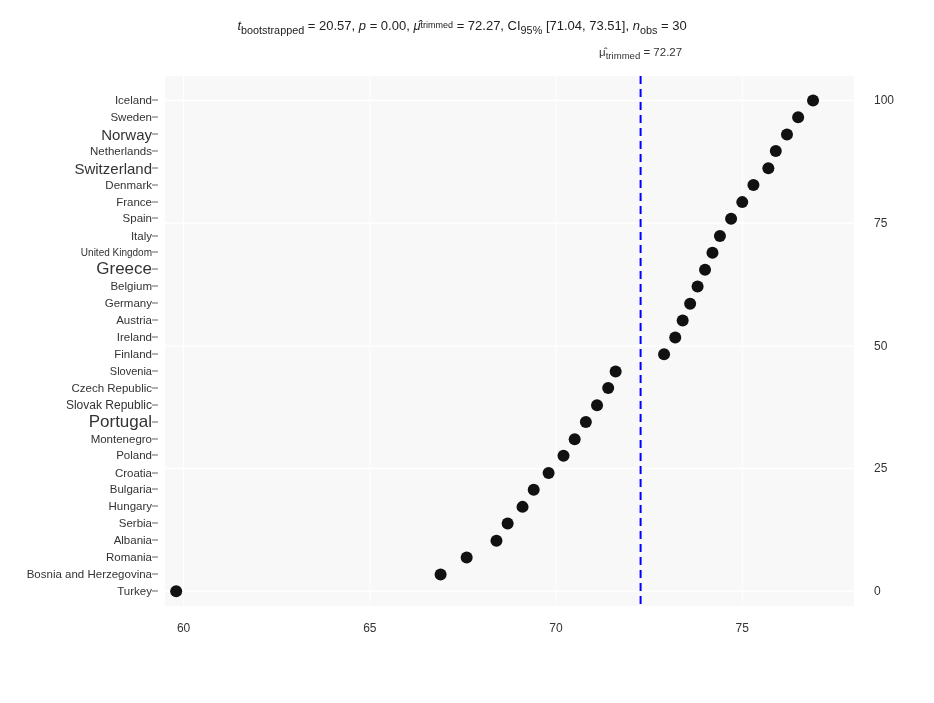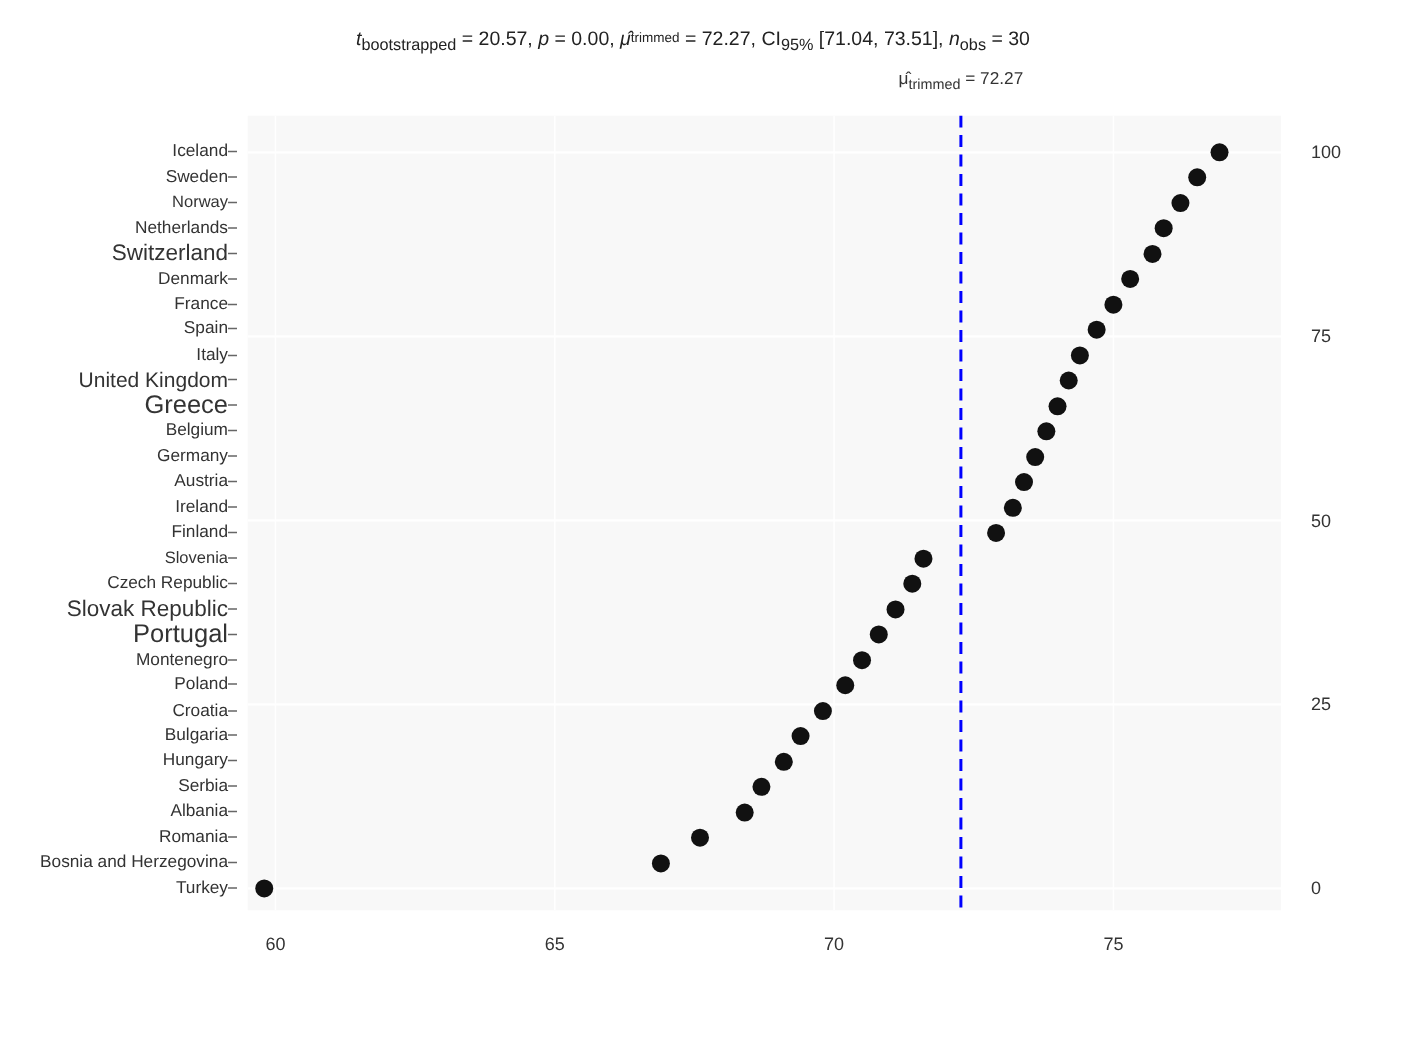--- a/index.html
+++ b/index.html
@@ -116,53 +116,53 @@
         <div style="position: absolute; right: 8px; top: 78.0556%; transform: translateY(-50%); font-size: 11.5px; font-family: Arial, sans-serif; color: rgb(51, 51, 51); text-align: right; white-space: nowrap;">Bulgaria</div>
         <div style="position: absolute; right: 2px; top: 78.0556%; transform: translateY(-50%); width: 6px; height: 1px; background: rgb(102, 102, 102);"></div>
         <div style="position: absolute; right: 8px; top: 74.9074%; transform: translateY(-50%); font-size: 11.5px; font-family: Arial, sans-serif; color: rgb(51, 51, 51); text-align: right; white-space: nowrap;">Croatia</div>
         <div style="position: absolute; right: 2px; top: 74.9074%; transform: translateY(-50%); width: 6px; height: 1px; background: rgb(102, 102, 102);"></div>
         <div style="position: absolute; right: 8px; top: 71.6667%; transform: translateY(-50%); font-size: 11.5px; font-family: Arial, sans-serif; color: rgb(51, 51, 51); text-align: right; white-space: nowrap;">Poland</div>
         <div style="position: absolute; right: 2px; top: 71.6667%; transform: translateY(-50%); width: 6px; height: 1px; background: rgb(102, 102, 102);"></div>
         <div style="position: absolute; right: 8px; top: 68.5185%; transform: translateY(-50%); font-size: 11.5px; font-family: Arial, sans-serif; color: rgb(51, 51, 51); text-align: right; white-space: nowrap;">Montenegro</div>
         <div style="position: absolute; right: 2px; top: 68.5185%; transform: translateY(-50%); width: 6px; height: 1px; background: rgb(102, 102, 102);"></div>
         <div style="position: absolute; right: 8px; top: 65.2778%; transform: translateY(-50%); font-size: 17px; font-family: Arial, sans-serif; color: rgb(51, 51, 51); text-align: right; white-space: nowrap;">Portugal</div>
         <div style="position: absolute; right: 2px; top: 65.2778%; transform: translateY(-50%); width: 6px; height: 1px; background: rgb(102, 102, 102);"></div>
-        <div style="position: absolute; right: 8px; top: 62.1296%; transform: translateY(-50%); font-size: 15px; font-family: Arial, sans-serif; color: rgb(51, 51, 51); text-align: right; white-space: nowrap;">Slovak Republic</div>
+        <div style="position: absolute; right: 8px; top: 62.1296%; transform: translateY(-50%); font-size: 12px; font-family: Arial, sans-serif; color: rgb(51, 51, 51); text-align: right; white-space: nowrap;">Slovak Republic</div>
         <div style="position: absolute; right: 2px; top: 62.1296%; transform: translateY(-50%); width: 6px; height: 1px; background: rgb(102, 102, 102);"></div>
         <div style="position: absolute; right: 8px; top: 58.8889%; transform: translateY(-50%); font-size: 11.5px; font-family: Arial, sans-serif; color: rgb(51, 51, 51); text-align: right; white-space: nowrap;">Czech Republic</div>
         <div style="position: absolute; right: 2px; top: 58.8889%; transform: translateY(-50%); width: 6px; height: 1px; background: rgb(102, 102, 102);"></div>
         <div style="position: absolute; right: 8px; top: 55.7407%; transform: translateY(-50%); font-size: 11px; font-family: Arial, sans-serif; color: rgb(51, 51, 51); white-space: nowrap;">Slovenia</div>
         <div style="position: absolute; right: 2px; top: 55.7407%; transform: translateY(-50%); width: 6px; height: 1px; background: rgb(102, 102, 102);"></div>
         <div style="position: absolute; right: 8px; top: 52.5%; transform: translateY(-50%); font-size: 11.5px; font-family: Arial, sans-serif; color: rgb(51, 51, 51); text-align: right; white-space: nowrap;">Finland</div>
         <div style="position: absolute; right: 2px; top: 52.5%; transform: translateY(-50%); width: 6px; height: 1px; background: rgb(102, 102, 102);"></div>
         <div style="position: absolute; right: 8px; top: 49.3519%; transform: translateY(-50%); font-size: 11.5px; font-family: Arial, sans-serif; color: rgb(51, 51, 51); text-align: right; white-space: nowrap;">Ireland</div>
         <div style="position: absolute; right: 2px; top: 49.3519%; transform: translateY(-50%); width: 6px; height: 1px; background: rgb(102, 102, 102);"></div>
         <div style="position: absolute; right: 8px; top: 46.1111%; transform: translateY(-50%); font-size: 11.5px; font-family: Arial, sans-serif; color: rgb(51, 51, 51); text-align: right; white-space: nowrap;">Austria</div>
         <div style="position: absolute; right: 2px; top: 46.1111%; transform: translateY(-50%); width: 6px; height: 1px; background: rgb(102, 102, 102);"></div>
         <div style="position: absolute; right: 8px; top: 42.963%; transform: translateY(-50%); font-size: 11.5px; font-family: Arial, sans-serif; color: rgb(51, 51, 51); text-align: right; white-space: nowrap;">Germany</div>
         <div style="position: absolute; right: 2px; top: 42.963%; transform: translateY(-50%); width: 6px; height: 1px; background: rgb(102, 102, 102);"></div>
         <div style="position: absolute; right: 8px; top: 39.7222%; transform: translateY(-50%); font-size: 11.5px; font-family: Arial, sans-serif; color: rgb(51, 51, 51); text-align: right; white-space: nowrap;">Belgium</div>
         <div style="position: absolute; right: 2px; top: 39.7222%; transform: translateY(-50%); width: 6px; height: 1px; background: rgb(102, 102, 102);"></div>
         <div style="position: absolute; right: 8px; top: 36.5741%; transform: translateY(-50%); font-size: 17px; font-family: Arial, sans-serif; color: rgb(51, 51, 51); text-align: right; white-space: nowrap;">Greece</div>
         <div style="position: absolute; right: 2px; top: 36.5741%; transform: translateY(-50%); width: 6px; height: 1px; background: rgb(102, 102, 102);"></div>
-        <div style="position: absolute; right: 8px; top: 33.3333%; transform: translateY(-50%); font-size: 14px; font-family: Arial, sans-serif; color: rgb(51, 51, 51); text-align: right; white-space: nowrap;">United Kingdom</div>
+        <div style="position: absolute; right: 8px; top: 33.3333%; transform: translateY(-50%); font-size: 10px; font-family: Arial, sans-serif; color: rgb(51, 51, 51); text-align: right; white-space: nowrap;">United Kingdom</div>
         <div style="position: absolute; right: 2px; top: 33.3333%; transform: translateY(-50%); width: 6px; height: 1px; background: rgb(102, 102, 102);"></div>
         <div style="position: absolute; right: 8px; top: 30.1852%; transform: translateY(-50%); font-size: 11.5px; font-family: Arial, sans-serif; color: rgb(51, 51, 51); text-align: right; white-space: nowrap;">Italy</div>
         <div style="position: absolute; right: 2px; top: 30.1852%; transform: translateY(-50%); width: 6px; height: 1px; background: rgb(102, 102, 102);"></div>
         <div style="position: absolute; right: 8px; top: 26.9444%; transform: translateY(-50%); font-size: 11.5px; font-family: Arial, sans-serif; color: rgb(51, 51, 51); text-align: right; white-space: nowrap;">Spain</div>
         <div style="position: absolute; right: 2px; top: 26.9444%; transform: translateY(-50%); width: 6px; height: 1px; background: rgb(102, 102, 102);"></div>
         <div style="position: absolute; right: 8px; top: 23.7963%; transform: translateY(-50%); font-size: 11.5px; font-family: Arial, sans-serif; color: rgb(51, 51, 51); text-align: right; white-space: nowrap;">France</div>
         <div style="position: absolute; right: 2px; top: 23.7963%; transform: translateY(-50%); width: 6px; height: 1px; background: rgb(102, 102, 102);"></div>
         <div style="position: absolute; right: 8px; top: 20.5556%; transform: translateY(-50%); font-size: 11.5px; font-family: Arial, sans-serif; color: rgb(51, 51, 51); text-align: right; white-space: nowrap;">Denmark</div>
         <div style="position: absolute; right: 2px; top: 20.5556%; transform: translateY(-50%); width: 6px; height: 1px; background: rgb(102, 102, 102);"></div>
         <div style="position: absolute; right: 8px; top: 17.4074%; transform: translateY(-50%); font-size: 15px; font-family: Arial, sans-serif; color: rgb(51, 51, 51); text-align: right; white-space: nowrap;">Switzerland</div>
         <div style="position: absolute; right: 2px; top: 17.4074%; transform: translateY(-50%); width: 6px; height: 1px; background: rgb(102, 102, 102);"></div>
         <div style="position: absolute; right: 8px; top: 14.1667%; transform: translateY(-50%); font-size: 11.5px; font-family: Arial, sans-serif; color: rgb(51, 51, 51); text-align: right; white-space: nowrap;">Netherlands</div>
         <div style="position: absolute; right: 2px; top: 14.1667%; transform: translateY(-50%); width: 6px; height: 1px; background: rgb(102, 102, 102);"></div>
-        <div style="position: absolute; right: 8px; top: 11.0185%; transform: translateY(-50%); font-size: 11px; font-family: Arial, sans-serif; color: rgb(51, 51, 51); text-align: right; white-space: nowrap; padding-left: 35px;">Norway</div>
+        <div style="position: absolute; right: 8px; top: 11.0185%; transform: translateY(-50%); font-size: 15px; font-family: Arial, sans-serif; color: rgb(51, 51, 51); text-align: right; white-space: nowrap; padding-left: 35px;">Norway</div>
         <div style="position: absolute; right: 2px; top: 11.0185%; transform: translateY(-50%); width: 6px; height: 1px; background: rgb(102, 102, 102);"></div>
         <div style="position: absolute; right: 8px; top: 7.77778%; transform: translateY(-50%); font-size: 11.5px; font-family: Arial, sans-serif; color: rgb(51, 51, 51); text-align: right; white-space: nowrap;">Sweden</div>
         <div style="position: absolute; right: 2px; top: 7.77778%; transform: translateY(-50%); width: 6px; height: 1px; background: rgb(102, 102, 102);"></div>
         <div style="position: absolute; right: 8px; top: 4.62963%; transform: translateY(-50%); font-size: 11.5px; font-family: Arial, sans-serif; color: rgb(51, 51, 51); text-align: right; white-space: nowrap;">Iceland</div>
         <div style="position: absolute; right: 2px; top: 4.62963%; transform: translateY(-50%); width: 6px; height: 1px; background: rgb(102, 102, 102);"></div>
       </div>
 
     <svg class="main-svg" id="main-svg" xmlns="http://www.w3.org/2000/svg" viewBox="0 0 689 530" preserveAspectRatio="none">
         <rect x="0" y="0" width="689" height="530" fill="#f8f8f8"></rect>
         <line x1="0" x2="689" y1="515.2777777777778" y2="515.2777777777778" stroke="#fff" stroke-width="1.5"></line>

